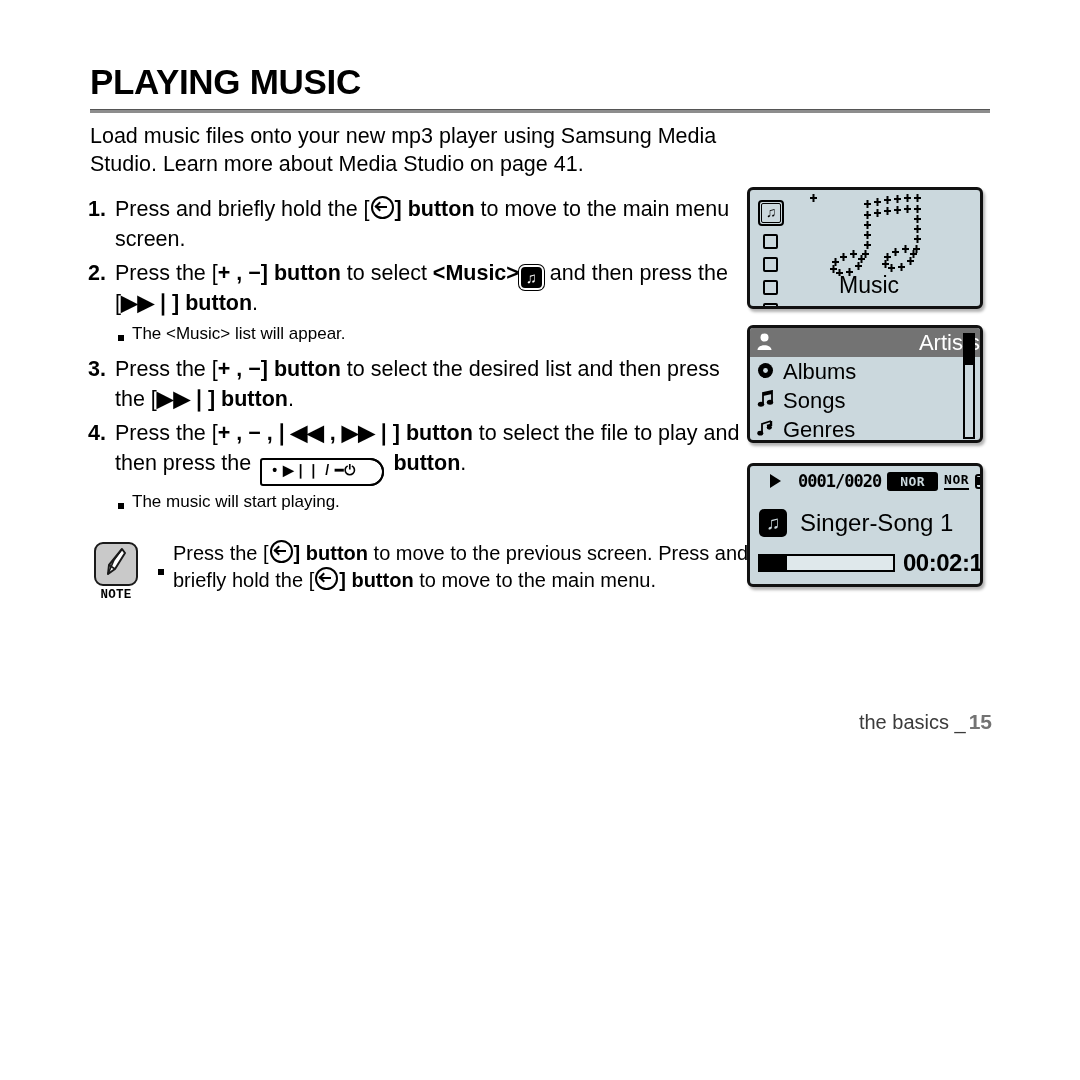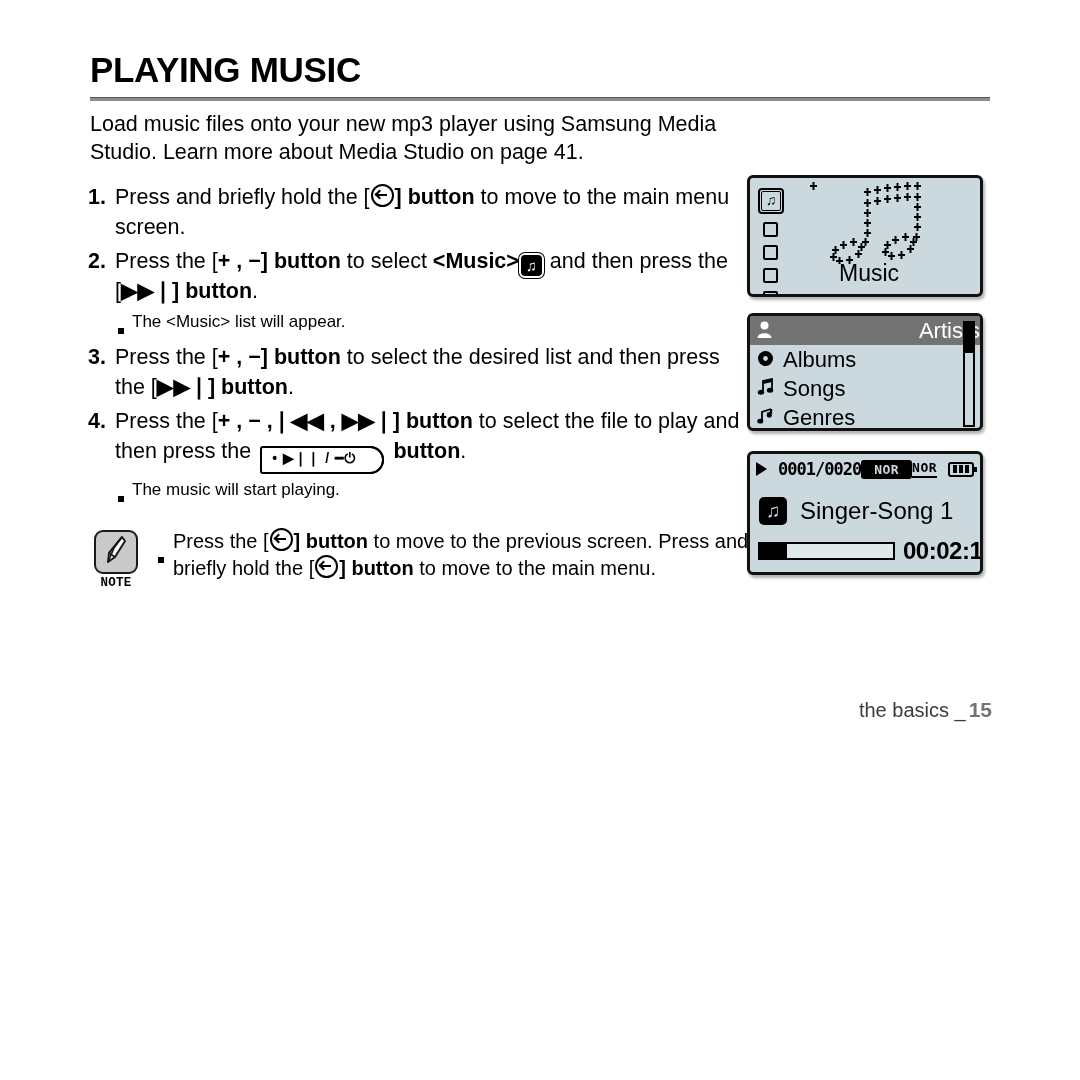--- a/index.html
+++ b/index.html
@@ -11,21 +11,21 @@
     height: 1080px;
     background: #ffffff;
     font-family: "Liberation Sans", sans-serif;
     color: #000000;
     overflow: hidden;
     position: relative;
   }
 
   .page {
     position: absolute;
-    left: 0; top: 0;
+    left: 0; top: 12px;
     width: 1080px;
     height: 760px;
   }
 
   
   .title {
     position: absolute;
     left: 90px;
     top: 50px;
     font-size: 35px;
@@ -77,21 +77,21 @@
     line-height: 30px;
     flex: 1;
   }
   .b { font-weight: bold; }
 
   .sub {
     font-size: 17px;
     line-height: 24px;
     margin: 4px 0 8px 30px;
     display: flex;
-    align-items: flex-end;
+    align-items: center;
   }
   .sub .sq {
     display: inline-block;
     width: 6px; height: 6px;
     background: #000;
     margin: 8px 8px 0 0;
     flex: 0 0 6px;
   }
 
   
@@ -308,22 +308,22 @@
     background: #000;
   }
 
   
   .status-bar {
     position: absolute;
     left: 0; right: 0; top: 3px;
     height: 24px;
     display: flex;
     align-items: center;
-    padding: 0 6px;
-    gap: 0;
+    padding: 0 20px;
+    gap: 6px;
     font-size: 15px;
   }
   .play-tri {
     width: 0; height: 0;
     border-left: 11px solid #000;
     border-top: 7px solid transparent;
     border-bottom: 7px solid transparent;
     flex: 0 0 11px;
   }
   .track-count {

